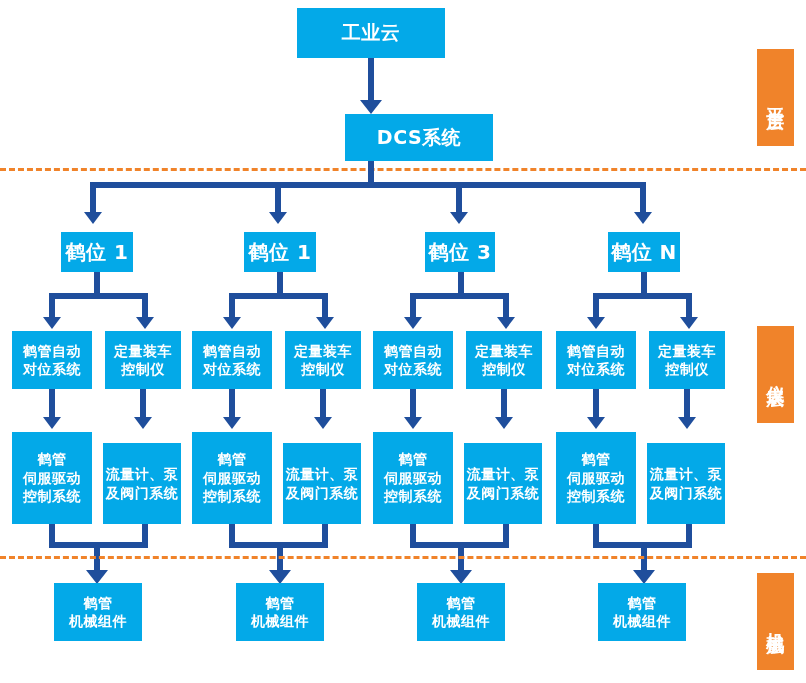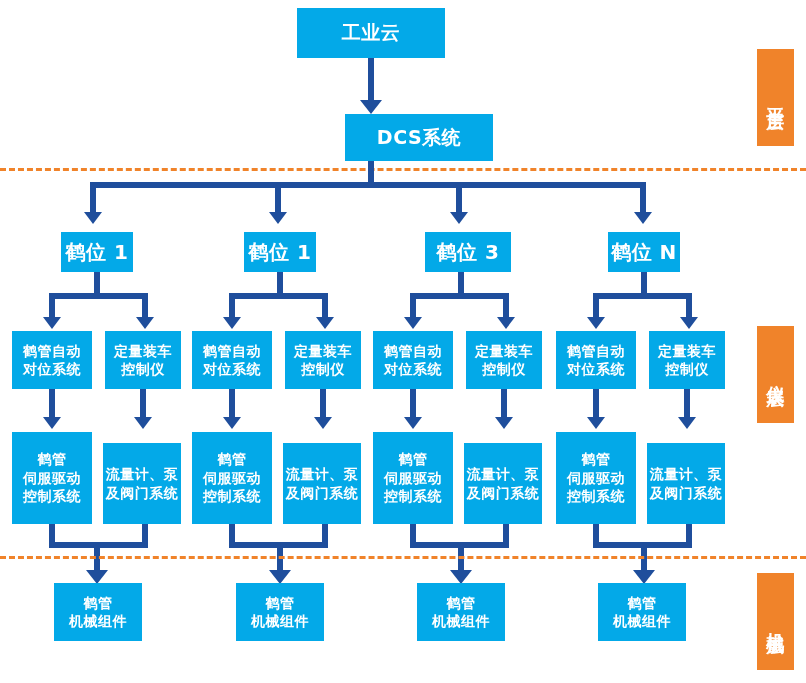--- a/index.html
+++ b/index.html
@@ -103,21 +103,21 @@
   <div class="arrow" style="left:269px;top:212px;"></div>
 
   <div class="vline" style="left:456px;top:182px;height:32px;"></div>
   <div class="arrow" style="left:450px;top:212px;"></div>
 
   <div class="vline" style="left:640px;top:182px;height:32px;"></div>
   <div class="arrow" style="left:634px;top:212px;"></div>
 
   <div class="node arm" style="left:61px;top:232px;width:72px;height:40px;">鹤位 1</div>
   <div class="node arm" style="left:244px;top:232px;width:72px;height:40px;">鹤位 1</div>
-  <div class="node arm" style="left:425px;top:232px;width:86px;height:40px;">鹤位 3</div>
+  <div class="node arm" style="left:425px;top:232px;width:70px;height:40px;">鹤位 3</div>
   <div class="node arm" style="left:608px;top:232px;width:72px;height:40px;">鹤位 N</div>
 
   <div class="vline" style="left:94px;top:272px;height:24px;"></div>
   <div class="hline" style="left:49px;top:293px;width:99px;"></div>
   <div class="vline" style="left:49px;top:293px;height:26px;"></div>
   <div class="arrow" style="left:43px;top:317px;"></div>
   <div class="vline" style="left:142px;top:293px;height:26px;"></div>
   <div class="arrow" style="left:136px;top:317px;"></div>
 
   <div class="node instr" style="left:12px;top:331px;width:80px;height:58px;">鹤管自动

